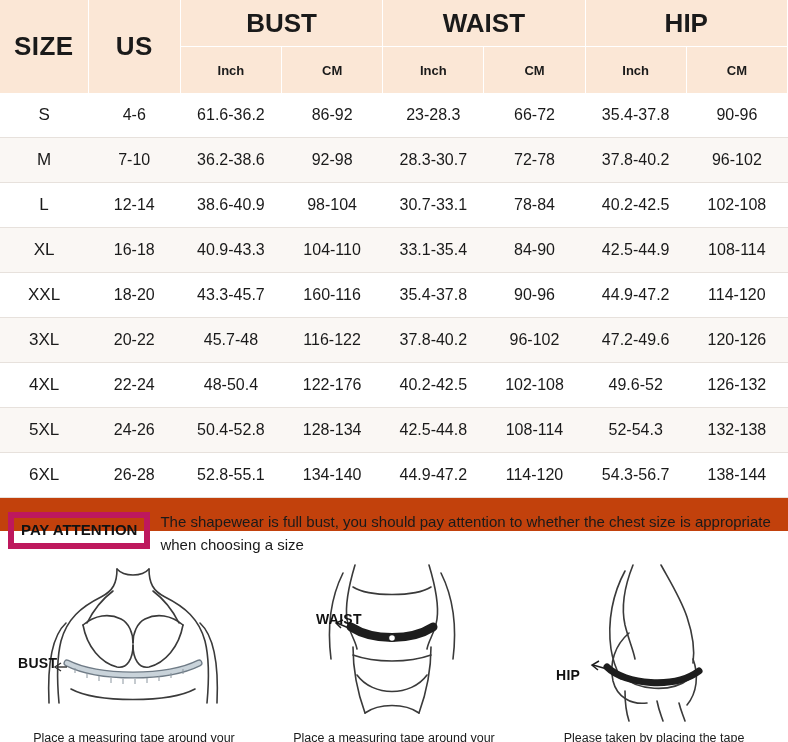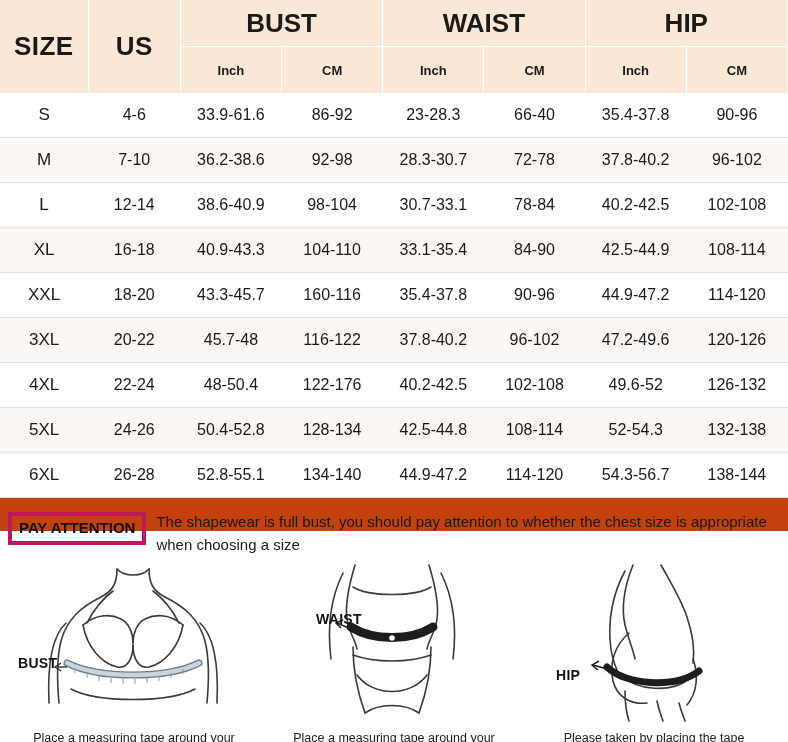--- a/index.html
+++ b/index.html
@@ -75,21 +75,21 @@
   tr.row-norm td.cell { background: #ffffff; }
 
   
   .attention-wrap {
     display: flex;
     align-items: flex-start;
     padding: 12px 12px 6px 8px;
     gap: 10px;
   }
   .attention-badge {
-    border: 4px solid #be185d;
+    border: 6px solid #be185d;
     color: #121212;
     font-size: 15px;
     font-weight: bold;
     padding: 4px 7px;
     white-space: nowrap;
     line-height: 1.1;
     margin-top: 2px;
   }
   .attention-text {
     font-size: 15px;
@@ -165,24 +165,24 @@
         <th class="hdr-unit">Inch</th>
         <th class="hdr-unit">CM</th>
         <th class="hdr-unit">Inch</th>
         <th class="hdr-unit">CM</th>
       </tr>
     </thead>
     <tbody>
       <tr class="row-norm">
         <td class="cell size-col">S</td>
         <td class="cell">4-6</td>
-        <td class="cell">33.9-61.6</td>
+        <td class="cell">61.6-36.2</td>
         <td class="cell">86-92</td>
         <td class="cell">23-28.3</td>
-        <td class="cell">66-40</td>
+        <td class="cell">66-72</td>
         <td class="cell">35.4-37.8</td>
         <td class="cell">90-96</td>
       </tr>
       <tr class="row-alt">
         <td class="cell size-col">M</td>
         <td class="cell">7-10</td>
         <td class="cell">36.2-38.6</td>
         <td class="cell">92-98</td>
         <td class="cell">28.3-30.7</td>
         <td class="cell">72-78</td>

